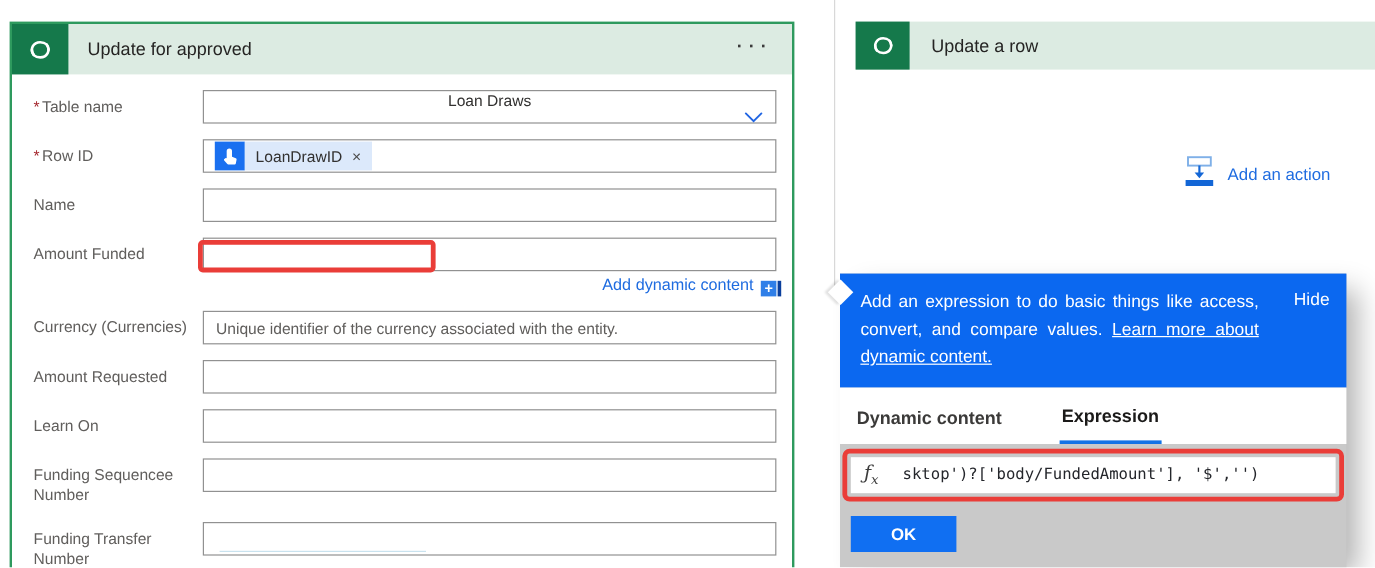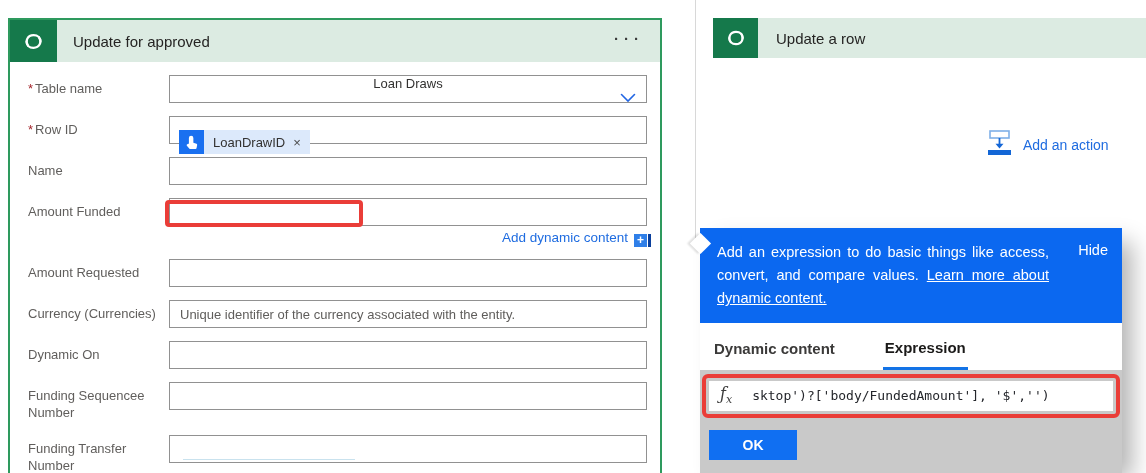--- a/index.html
+++ b/index.html
@@ -21,21 +21,21 @@
   .flabel { width:141px; padding-top:6px; padding-right:8px; font-size:13px; color:#605e5c; line-height:1.3; }
   .star { color:#a4262c; margin-right:2px; }
   .fctrl { width:478px; position:relative; }
   .fld { width:478px; height:28px; border:1px solid #919191; background:#fff; font-family:"Liberation Sans",sans-serif;
     font-size:13px; color:#323130; padding:0 10px; display:block; }
   .fld::placeholder { color:#5f5d5b; opacity:1; }
   .fld-div { display:flex; align-items:center;flex-direction:column; }
   .chevron { margin-left:auto; flex:0 0 auto; }
 
   
-  .token { position:absolute; left:10px; top:14px; display:flex; align-items:stretch; height:24px; }
+  .token { position:absolute; left:10px; top:2px; display:flex; align-items:stretch; height:24px; }
   .token-icon { width:25px; background:#1a70f0; color:#fff; display:flex; align-items:center; justify-content:center; }
   .token-body { background:#dce9fb; display:flex; align-items:center; padding:0 9px; font-size:13px; color:#323130; gap:8px; }
   .token-x { color:#4a4a4a; font-size:13px; cursor:pointer; }
 
   
   .red-box { position:absolute; pointer-events:none; border:4px solid var(--red,#ea3d38); border-radius:4px; z-index:5; }
   .red-amount { left:-4px; top:2px; width:198px; height:27px; }
 
   
   .adc { margin:-9px 9px 11px 0; text-align:right; font-size:13.5px; height:18px; }
@@ -145,35 +145,35 @@
       </div>
 
       <div class="adc">
         <a>Add dynamic content</a><span class="plus-ic">
             <span class="plus-sq">+</span>
             <span class="plus-bar"></span>
           </span>
       </div>
 
       <div class="frow">
+        <div class="flabel">Currency (Currencies)</div>
+        <div class="fctrl">
+            <input class="fld" placeholder="Unique identifier of the currency associated with the entity." style="">
+          </div>
+      </div>
+
+      <div class="frow">
         <div class="flabel">Amount Requested</div>
         <div class="fctrl">
             <input class="fld" style="">
           </div>
       </div>
 
       <div class="frow">
-        <div class="flabel">Currency (Currencies)</div>
-        <div class="fctrl">
-            <input class="fld" placeholder="Unique identifier of the currency associated with the entity." style="">
-          </div>
-      </div>
-
-      <div class="frow">
-        <div class="flabel">Dynamic On</div>
+        <div class="flabel">Learn On</div>
         <div class="fctrl">
             <input class="fld" style="">
           </div>
       </div>
 
       <div class="frow">
         <div class="flabel">Funding Sequencee Number</div>
         <div class="fctrl">
             <input class="fld" style="">
           </div>

